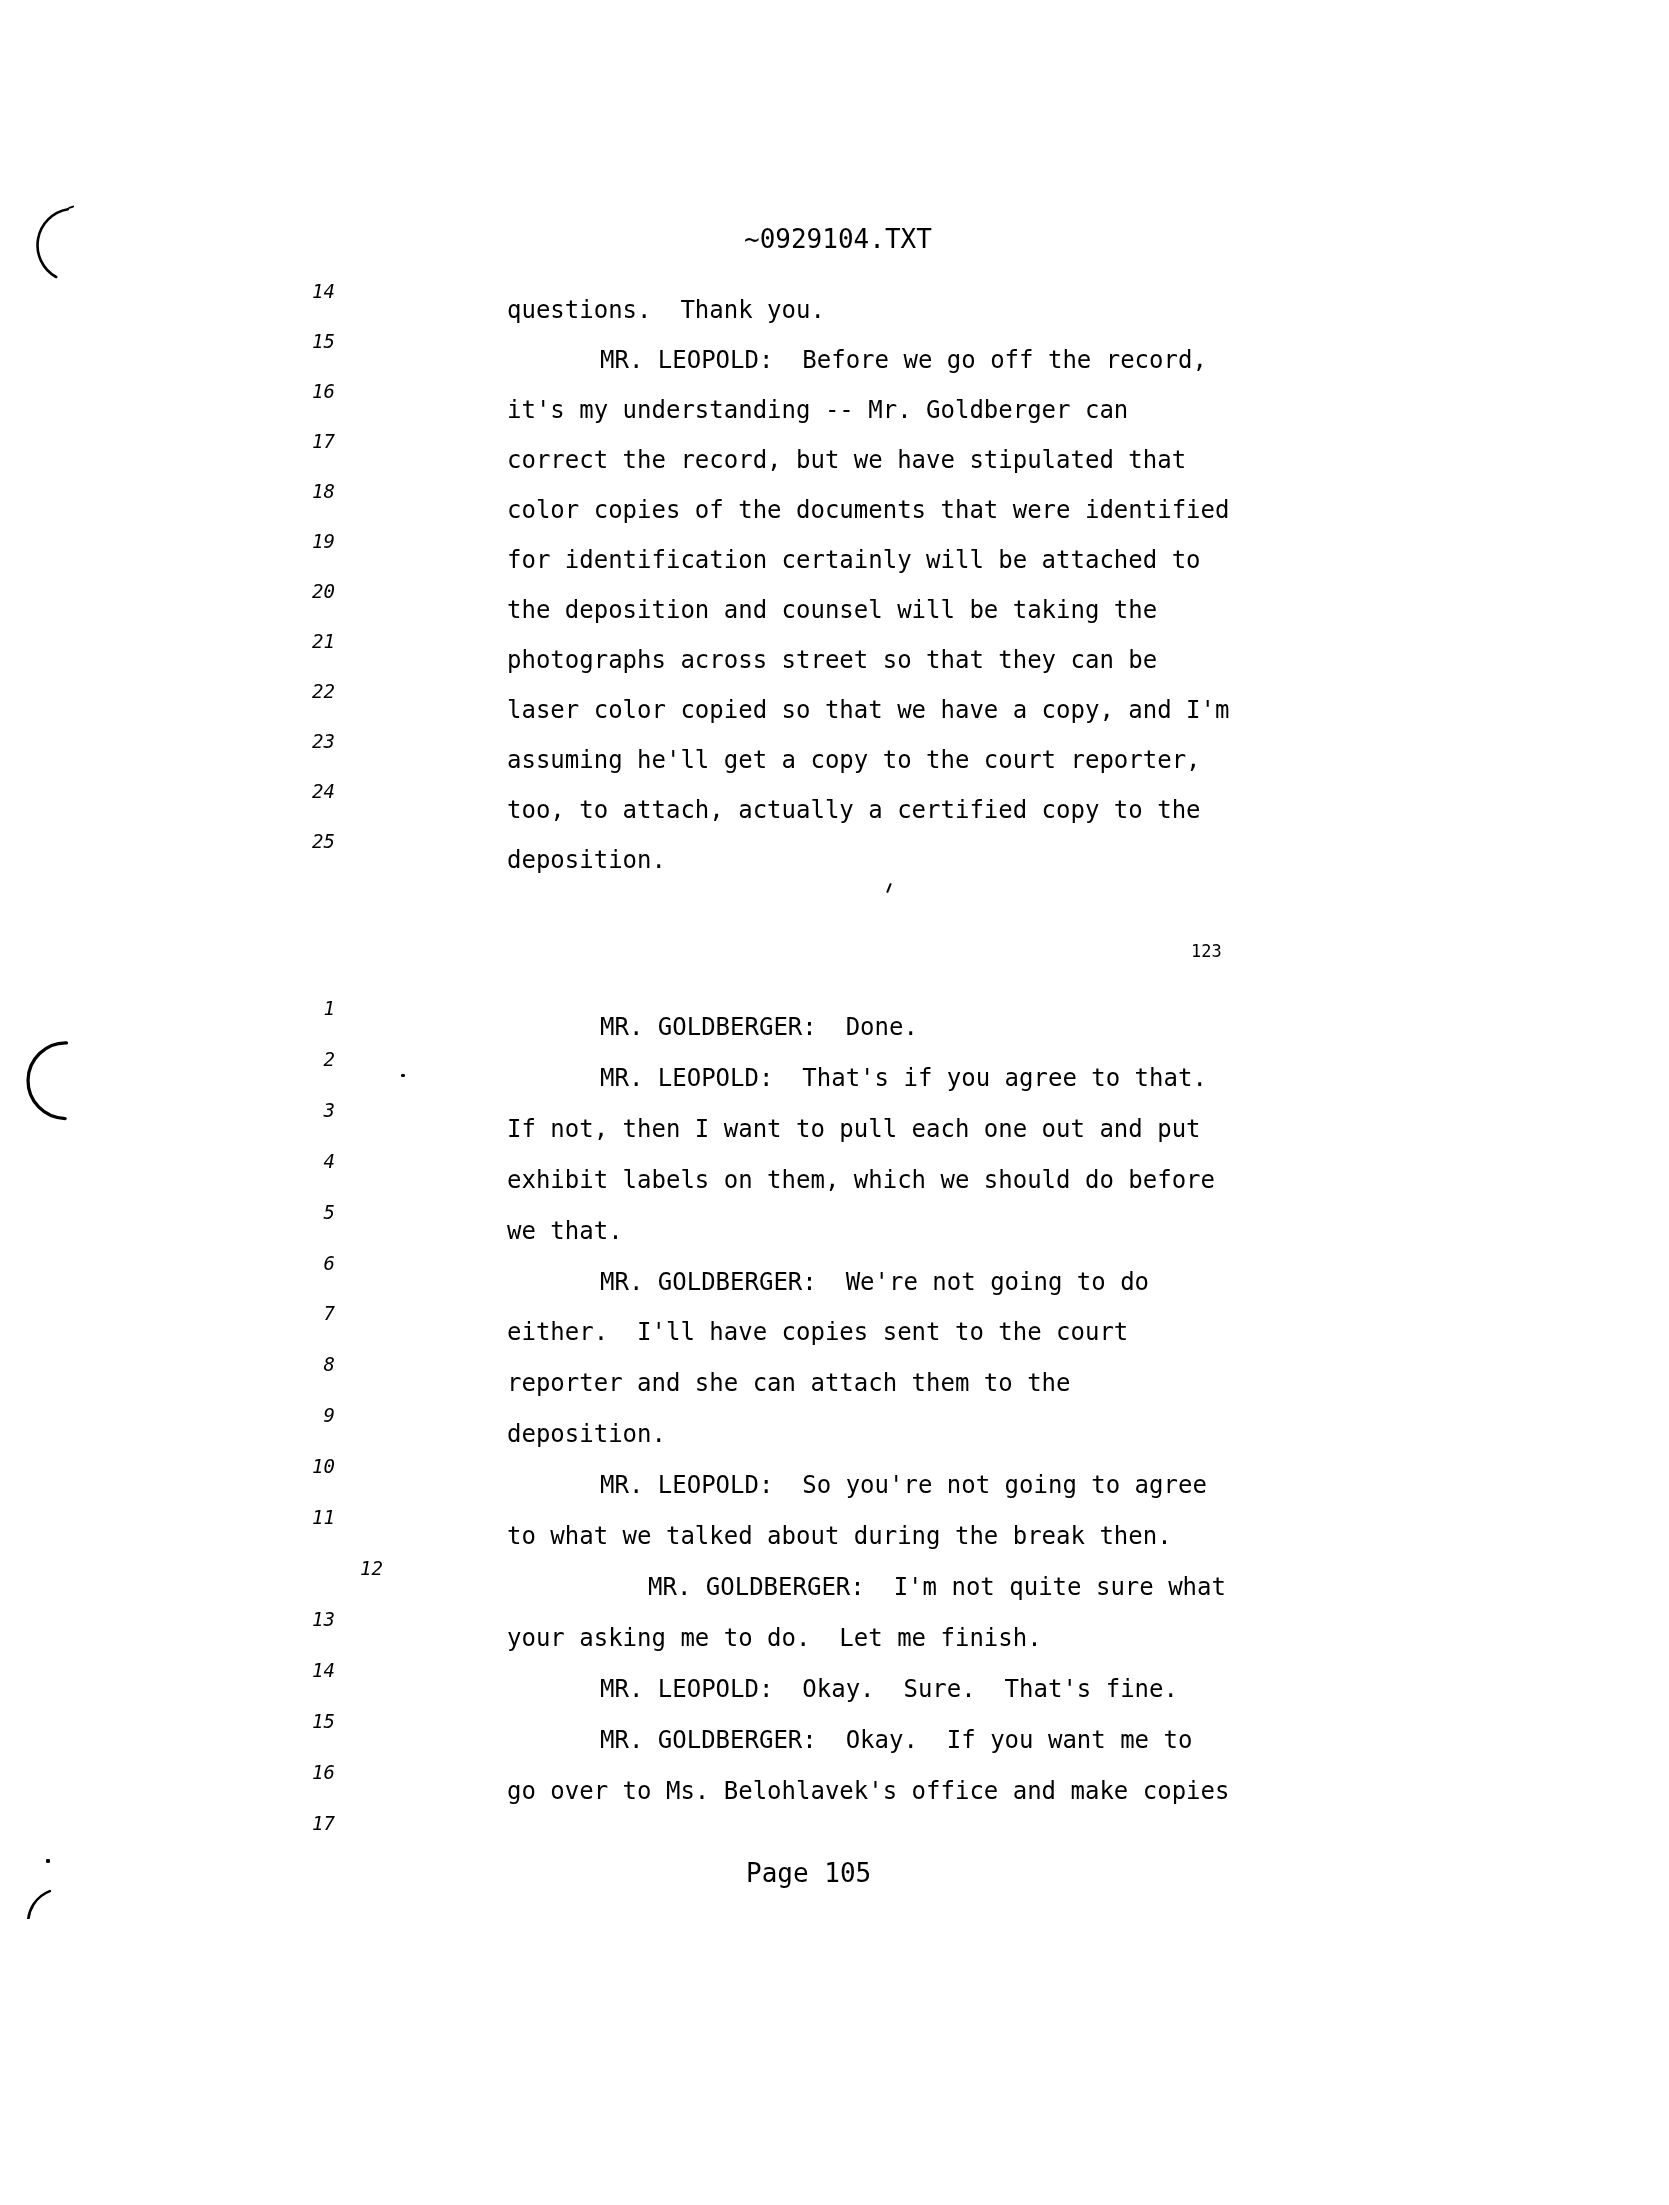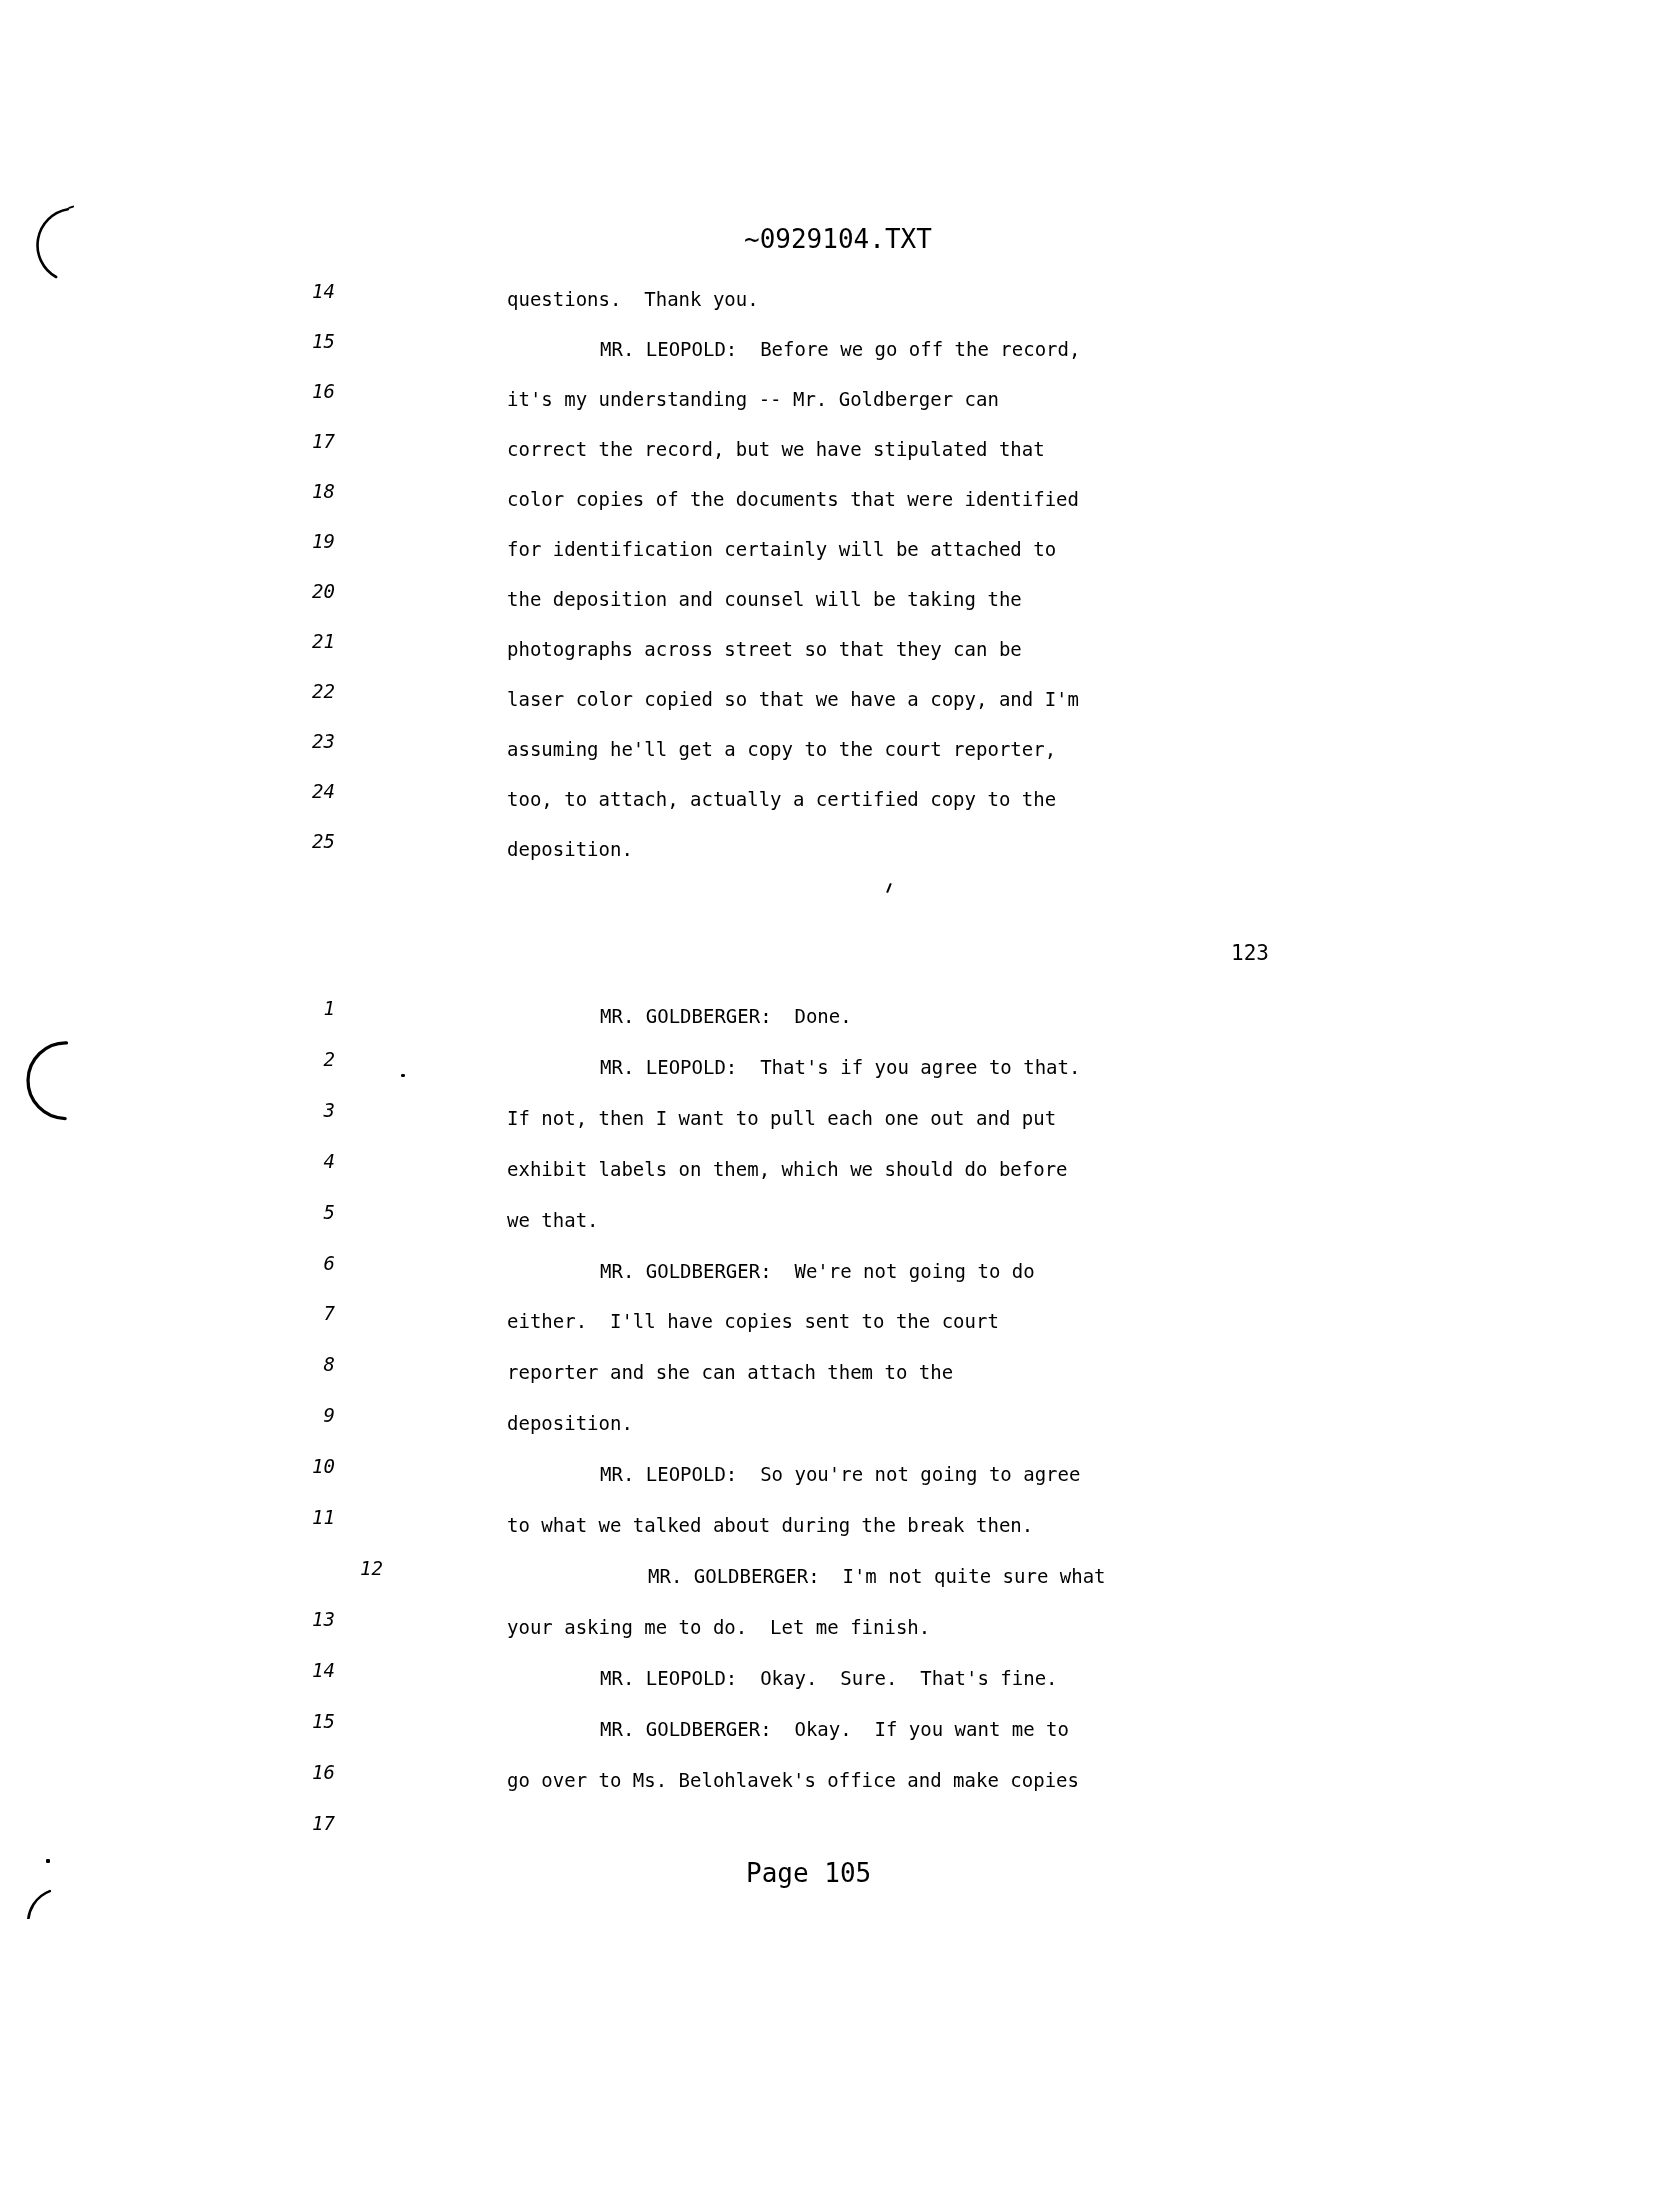--- a/index.html
+++ b/index.html
@@ -14,27 +14,27 @@
   .doc-title{
     position:absolute;top:224px;left:744px;
     font-size:26px;white-space:pre;
   }
   .row{position:absolute;left:0;width:1669px;height:51px;}
   .num{
     position:absolute;left:262px;top:0;width:73px;
     text-align:right;font-size:19px;white-space:pre;font-style:italic;
   }
   .txt{
-    position:absolute;left:507px;top:8px;
-    font-size:19px;white-space:pre;
+    position:absolute;left:507px;top:16px;
+    font-size:24px;white-space:pre;
   }
   .txt.indent{left:600px;}
   .pgnum-top{
-    position:absolute;top:941px;left:1231px;
-    font-size:21px;white-space:pre;
+    position:absolute;top:941px;left:1191px;
+    font-size:17px;white-space:pre;
   }
   .footer-page{
     position:absolute;top:1858px;left:746px;
     font-size:26px;white-space:pre;
   }
   .bates{
     position:absolute;top:2163px;left:1174px;
     font-size:31px;letter-spacing:0.7px;
     font-family:"Liberation Sans",sans-serif;
     white-space:pre;

